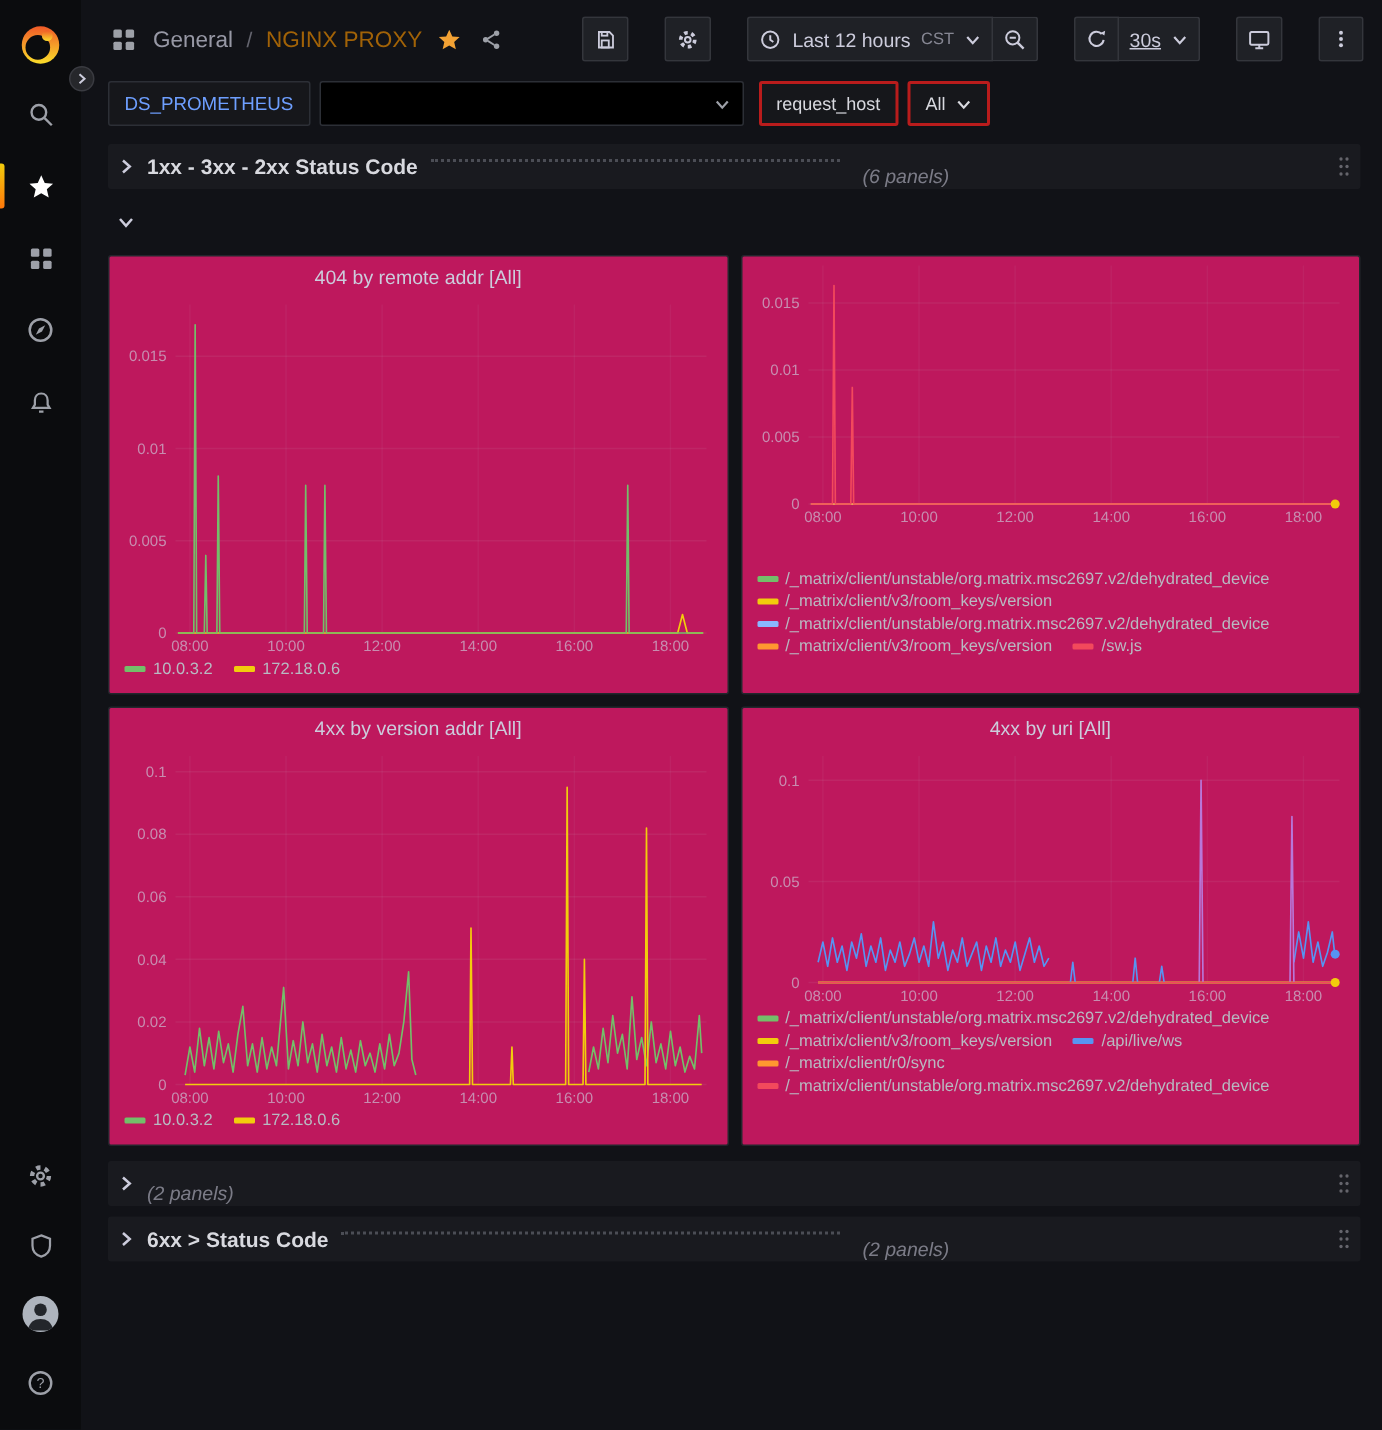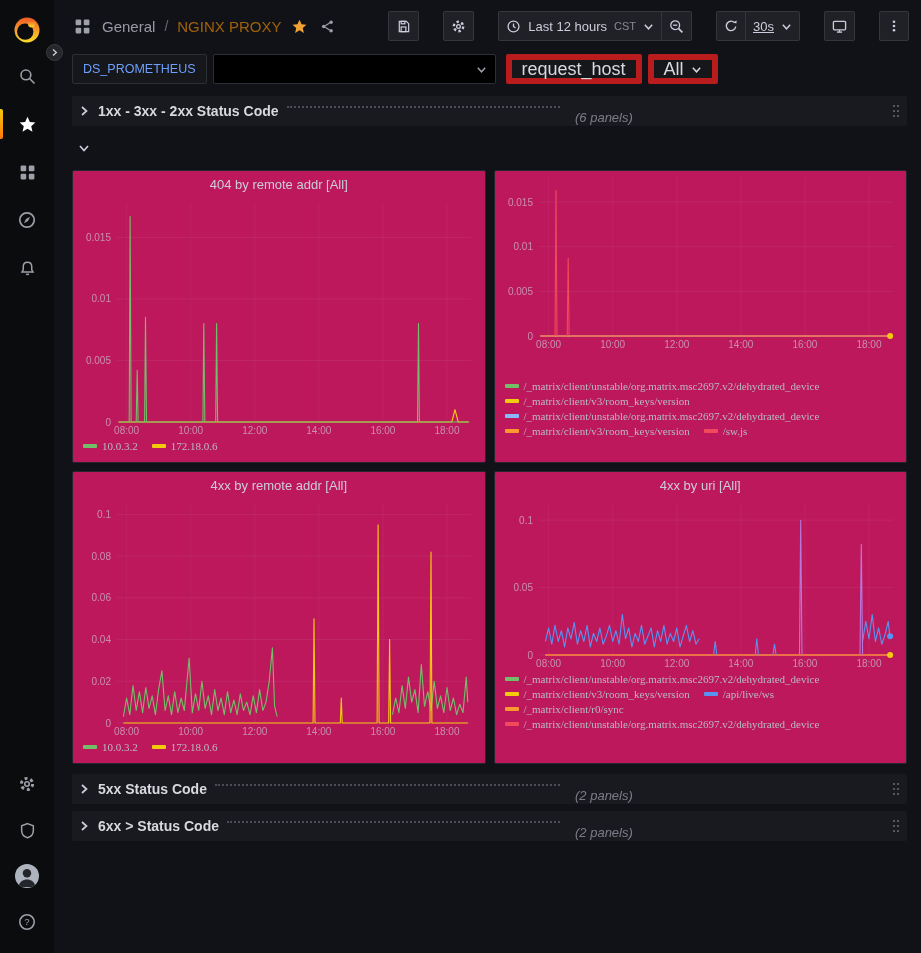--- a/index.html
+++ b/index.html
@@ -44,21 +44,21 @@
   .pair .tb-btn:last-child{border-radius:0 2px 2px 0;border-left:none;text-decoration:underline;}
 
   
   .submenu{flex:0 0 40px;display:flex;align-items:flex-start;gap:10px;padding:2px 14px 8px 18px;}
   .var-group{display:flex;align-items:center;gap:6px;}
   .var-label{height:30px;display:flex;align-items:center;padding:0 10px;background:#16171b;
     border:1px solid #2c2f36;border-radius:2px;font-size:12.5px;color:#6e9fff;cursor:default;}
   .var-value{width:283px;height:30px;background:#000;border:1px solid #2c2f36;border-radius:2px;
     display:flex;align-items:center;justify-content:flex-end;padding:0 8px;color:#9da0a8;cursor:pointer;}
   .chip{height:30px;display:flex;align-items:center;gap:7px;padding:4px 10px;background:#16171b;
-    border:6px solid #b91c1c;border-radius:2px;font-size:18px;color:#d8d9df;cursor:pointer;}
+    border:2px solid #b91c1c;border-radius:2px;font-size:12px;color:#d8d9df;cursor:pointer;}
 
   
   .dashboard{flex:1;padding:4px 14px 0 18px;overflow:hidden;}
   .dash-row{height:30px;display:flex;align-items:center;gap:7px;margin-bottom:7px;
     padding:0 6px;border-radius:2px;cursor:pointer;}
   .dash-row.collapsed{background:rgba(255,255,255,.035);}
   .row-chevron{color:#ccccdc;display:flex;width:13px;}
   .row-wrap{display:flex;width:470px;min-width:0;}
   .row-title{font-size:14px;font-weight:700;color:#d8d9df;white-space:nowrap;}
   .row-dots{flex:1;margin:0 8px;height:0;border-bottom:2px dotted #4b4d55;transform:translateY(3px);}
@@ -66,21 +66,21 @@
   .row-drag{margin-left:auto;opacity:.65;cursor:grab;display:flex;}
 
   .panel-grid{display:grid;grid-template-columns:1fr 1fr;gap:8px;margin:1px 0 10px;}
   .panel{height:293px;background:#be185d;border:1px solid #24262d;border-radius:2px;
     display:flex;flex-direction:column;overflow:hidden;}
   .panel-title{height:26px;flex:0 0 26px;display:flex;align-items:center;justify-content:center;
     font-size:13px;font-weight:500;color:#ccccdc;cursor:pointer;}
   .chart-wrap{flex:1;min-height:0;position:relative;margin:0 6px;}
   .chart-wrap svg{position:absolute;left:0;top:0;font-family:"Liberation Sans",sans-serif;}
   .legend{overflow:hidden;padding:2px 10px 5px;display:flex;flex-wrap:wrap;column-gap:14px;
-    row-gap:3px;font-size:11px;color:#b8bac2;align-content:flex-start;font-family:Liberation Serif, serif;}
+    row-gap:3px;font-size:11px;color:#b8bac2;align-content:flex-start;}
   .legend-item{display:flex;align-items:center;gap:5px;white-space:nowrap;cursor:pointer;}
   .legend-swatch{width:14px;height:4px;border-radius:1px;flex:0 0 14px;}
 </style>
 </head>
 <body>
 
 <aside class="sidebar">
   <div class="logo">
     <svg width="30" height="30" viewBox="0 0 30 30">
       <defs>
@@ -398,21 +398,21 @@
               <span class="legend-swatch" style="background: rgb(255, 152, 48);"></span>
               <span>/_matrix/client/v3/room_keys/version</span>
             </span>
             <span class="legend-item">
               <span class="legend-swatch" style="background: rgb(242, 73, 92);"></span>
               <span>/sw.js</span>
             </span>
           </div>
         </div>
         <div class="panel">
-          <div class="panel-title">4xx by remote addr [All]</div>
+          <div class="panel-title">4xx by version addr [All]</div>
           <div class="chart-wrap">
             <svg width="400" height="241">
               <line x1="38" x2="392" y1="225" y2="225" stroke="rgba(204,204,220,0.08)"></line>
               <text x="32" y="228.5" fill="rgba(204,204,220,0.65)" font-size="10" text-anchor="end">0</text>
               <line x1="38" x2="392" y1="183.28571428571428" y2="183.28571428571428" stroke="rgba(204,204,220,0.08)"></line>
               <text x="32" y="186.78571428571428" fill="rgba(204,204,220,0.65)" font-size="10" text-anchor="end">0.02</text>
               <line x1="38" x2="392" y1="141.57142857142856" y2="141.57142857142856" stroke="rgba(204,204,220,0.08)"></line>
               <text x="32" y="145.07142857142856" fill="rgba(204,204,220,0.65)" font-size="10" text-anchor="end">0.04</text>
               <line x1="38" x2="392" y1="99.85714285714286" y2="99.85714285714286" stroke="rgba(204,204,220,0.08)"></line>
               <text x="32" y="103.35714285714286" fill="rgba(204,204,220,0.65)" font-size="10" text-anchor="end">0.06</text>
@@ -502,24 +502,20 @@
             </span>
           </div>
         </div>
       </div>
       <div class="dash-row collapsed">
         <span class="row-chevron">
           <svg width="12" height="12" viewBox="0 0 12 12">
             <path d="M4 2 L8.5 6 L4 10" fill="none" stroke="currentColor" stroke-width="1.7"></path>
           </svg>
         </span>
-        <span class="row-wrap">
-          <span class="row-title">5xx Status Code</span>
-          <span class="row-dots"></span>
-        </span>
         <span class="row-count">(2 panels)</span>
         <span class="row-drag">
           <svg width="10" height="16" viewBox="0 0 10 16" fill="#8e8e96">
             <circle cx="3" cy="3" r="1.1"></circle>
             <circle cx="7" cy="3" r="1.1"></circle>
             <circle cx="3" cy="8" r="1.1"></circle>
             <circle cx="7" cy="8" r="1.1"></circle>
             <circle cx="3" cy="13" r="1.1"></circle>
             <circle cx="7" cy="13" r="1.1"></circle>
           </svg>

